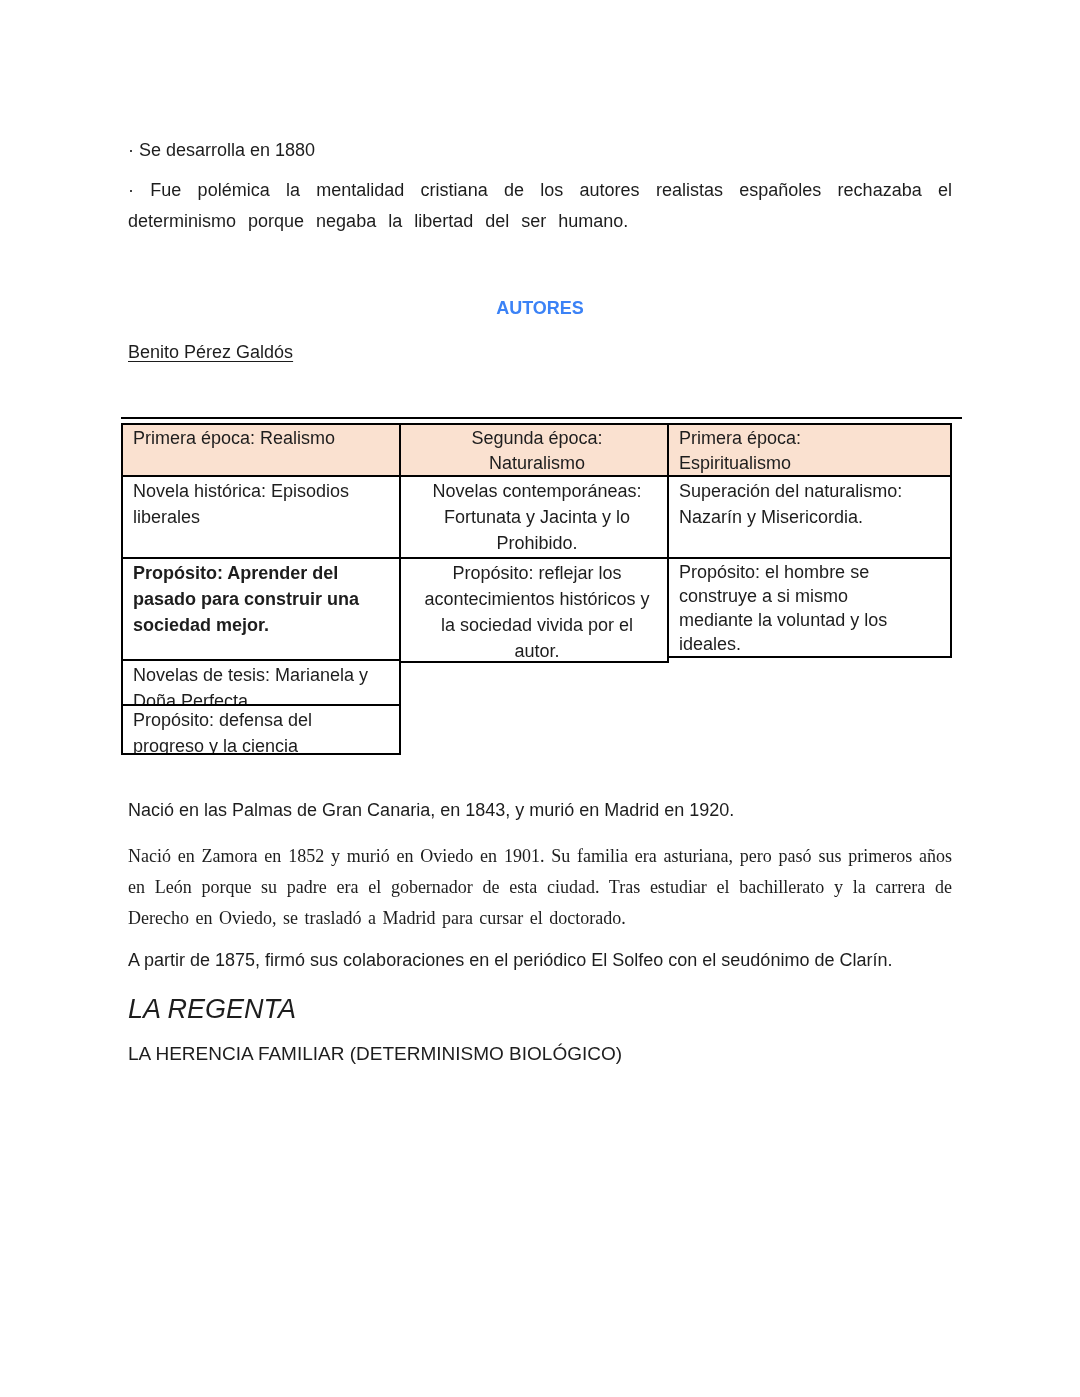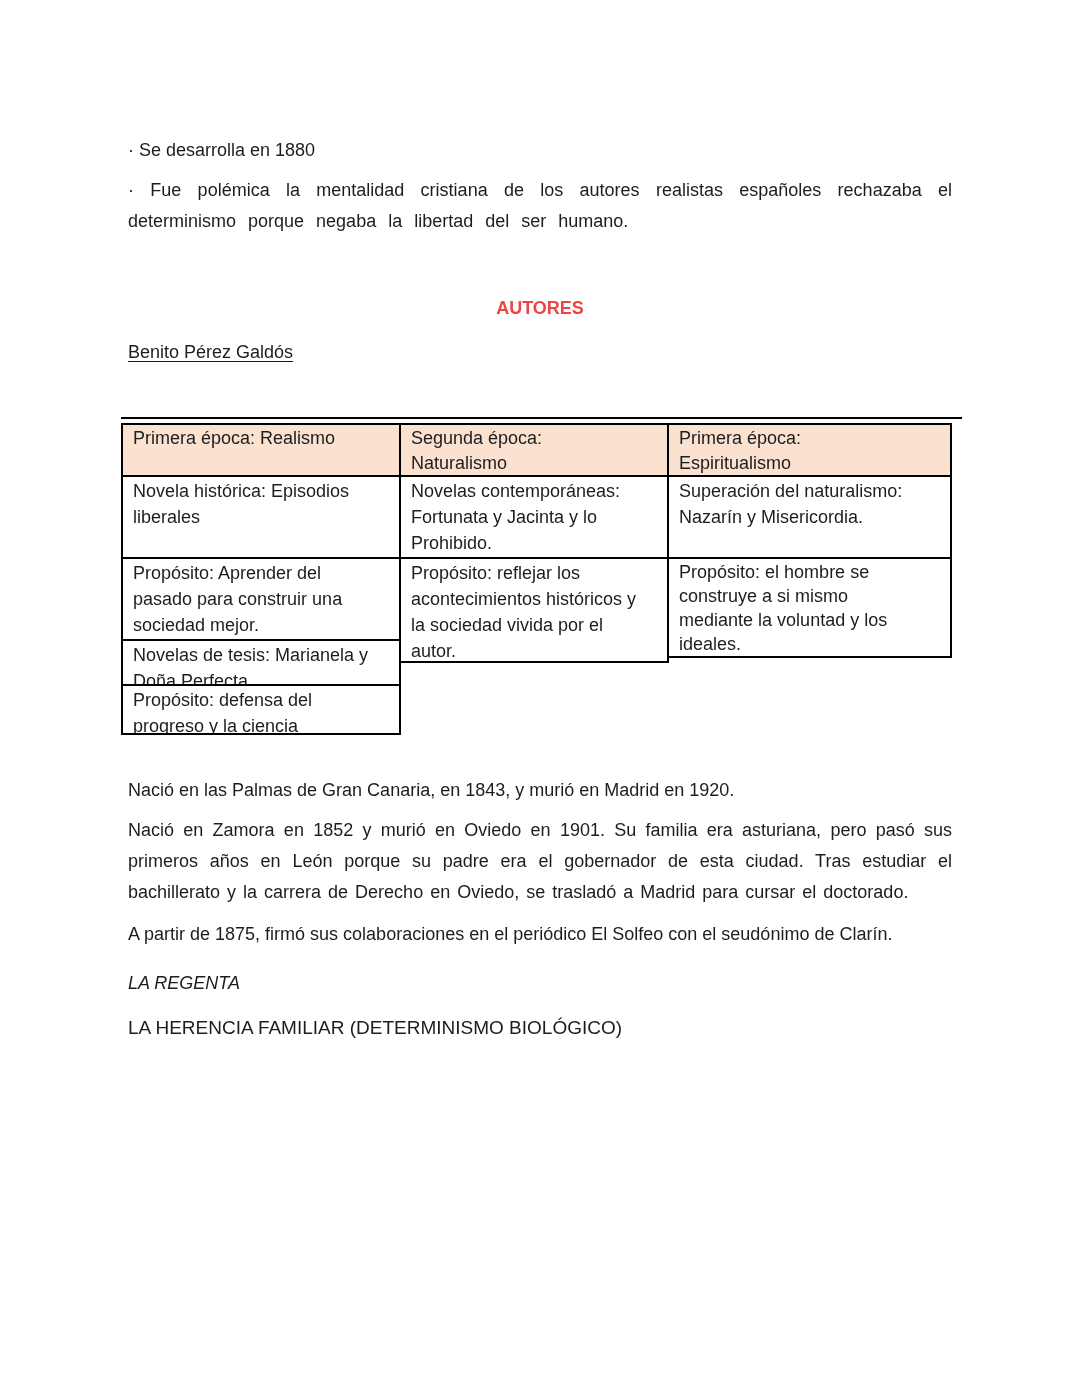--- a/index.html
+++ b/index.html
@@ -25,21 +25,21 @@
   .ws2 { word-spacing: 2px; }
 
   .p2 { margin-top: 9px; }
 
   .section-heading {
     margin-top: 56px;
     text-align: center;
     font-size: 18px;
     line-height: 31px;
     font-weight: 700;
-    color: #ef4444;
+    color: #3b82f6;
   }
   .author-name {
     margin-top: 13px;
     font-size: 18px;
     line-height: 31px;
     font-weight: 400;
     text-decoration: underline;
     text-underline-offset: 3px;
   }
 
@@ -52,53 +52,53 @@
   }
   .epoch-table {
     margin-top: 4px;
     margin-left: -7px;
     display: flex;
     align-items: flex-start;
   }
   .tcol { display: flex; flex-direction: column; }
   .tcol + .tcol { margin-left: -2px; }
   .col1 { width: 282px; }
-  .col2 { width: 272px; }
+  .col2 { width: 272px; text-align: center; }
   .col3 { width: 287px; }
   .tcell {
     border: 2px solid #000000;
     background: #ffffff;
     font-size: 18px;
     line-height: 26px;
     padding: 1px 4px 0 10px;
     white-space: pre-line;
     overflow: hidden;
   }
   .tcell + .tcell { margin-top: -2px; }
   .th {
     height: 54px;
     line-height: 25px;
     background: #FAE1D0;
   }
   .h-a  { height: 84px; }
-  .h-b1 { height: 84px; }
+  .h-b1 { height: 104px; font-weight: bold; }
   .h-b2 { height: 106px; }
   .h-b3 { height: 101px; line-height: 24px; }
   .h-c  { height: 47px; }
   .h-d  { height: 51px; }
 
   .bio { margin-top: 40px; }
   .clarin-heading { margin-top: 60px; }
-  .clarin-p1 { margin-top: 9px; }
+  .clarin-p1 { margin-top: 15px; font-family: Liberation Serif, serif; }
   .clarin-p2 { margin-top: 11px; }
   .clarin-p3 { margin-top: 15px; }
 
   .work-title {
     margin-top: 16px;
-    font-size: 18px;
+    font-size: 27px;
     line-height: 34px;
     font-style: italic;
     font-weight: 400;
   }
   .subsection-heading {
     margin-top: 12px;
     font-size: 19px;
     line-height: 31px;
     font-weight: 400;
   }

